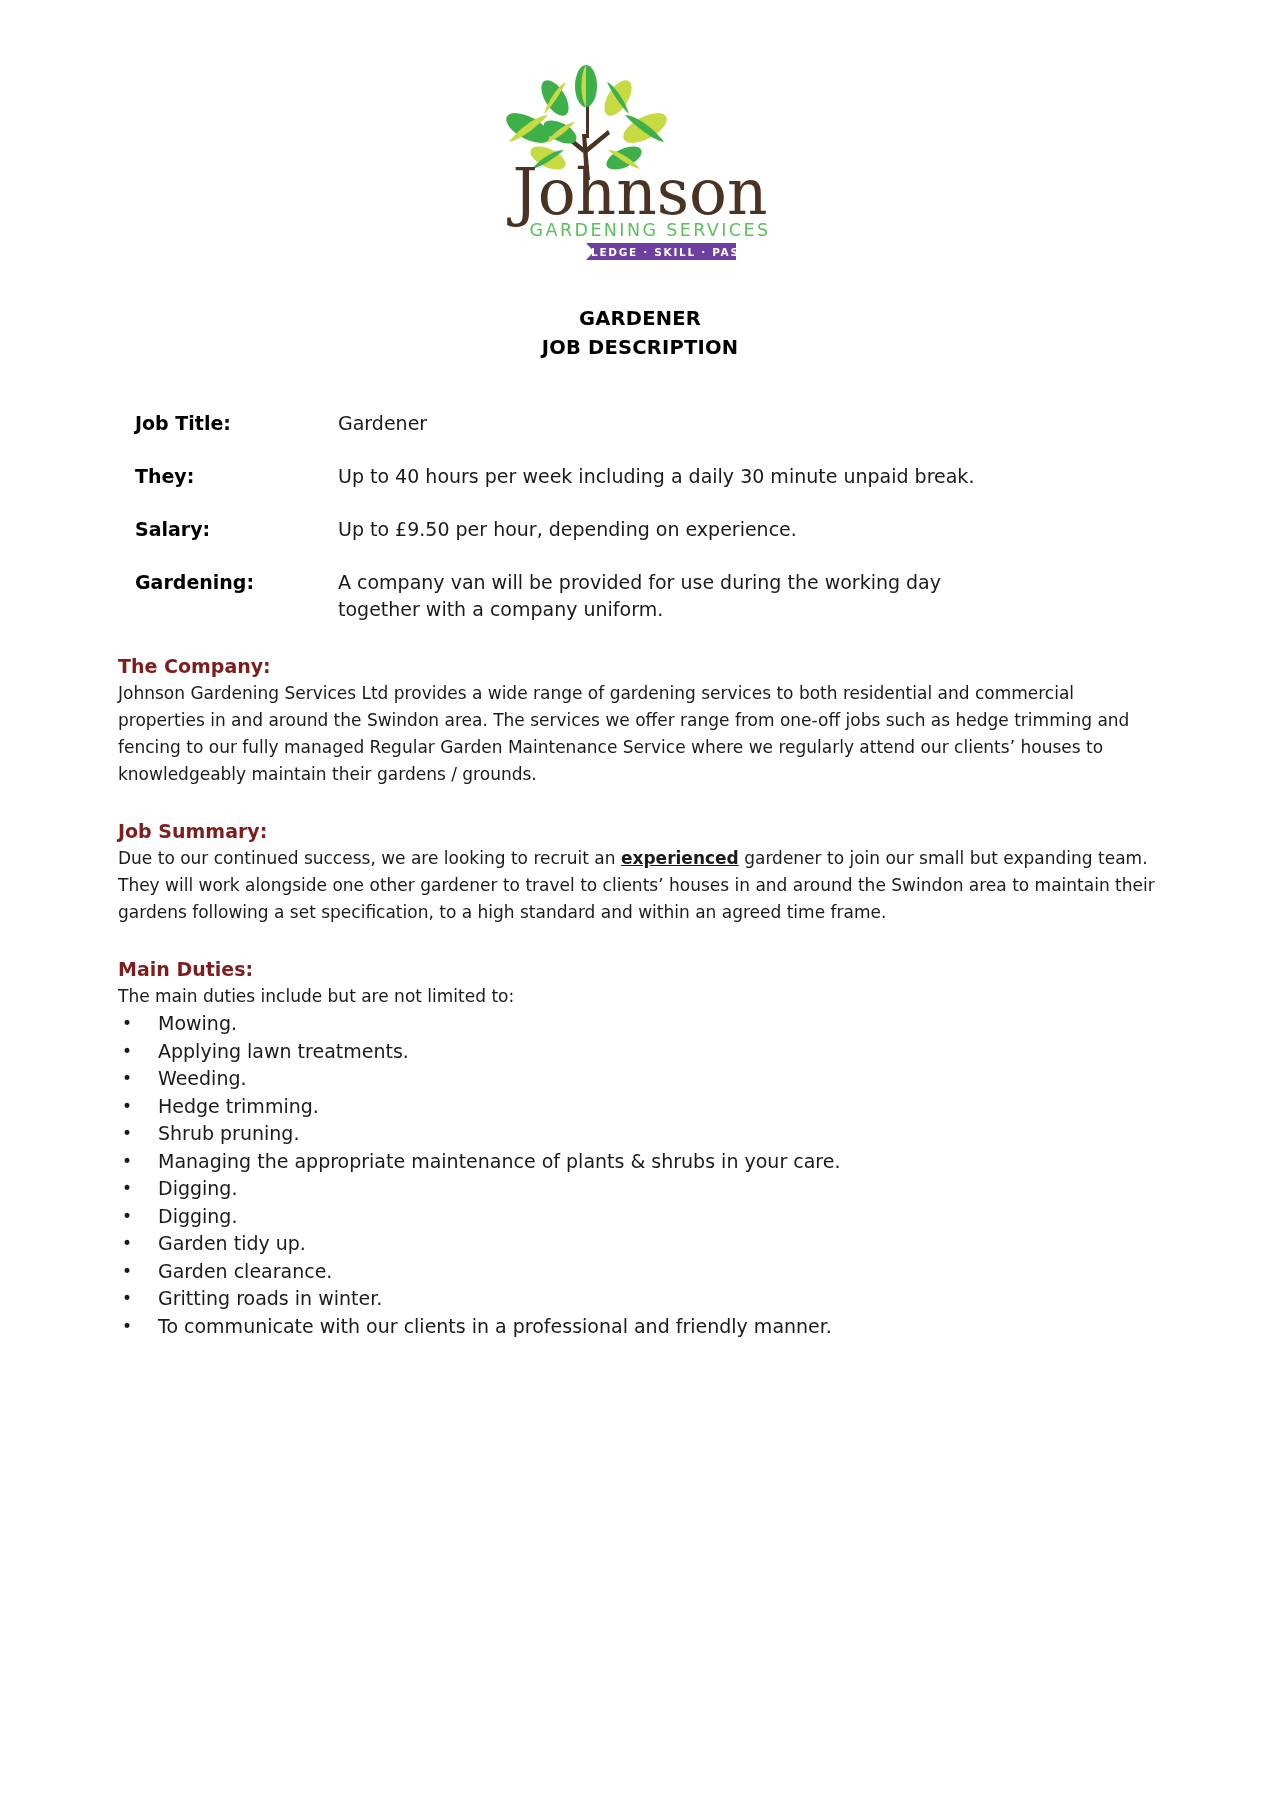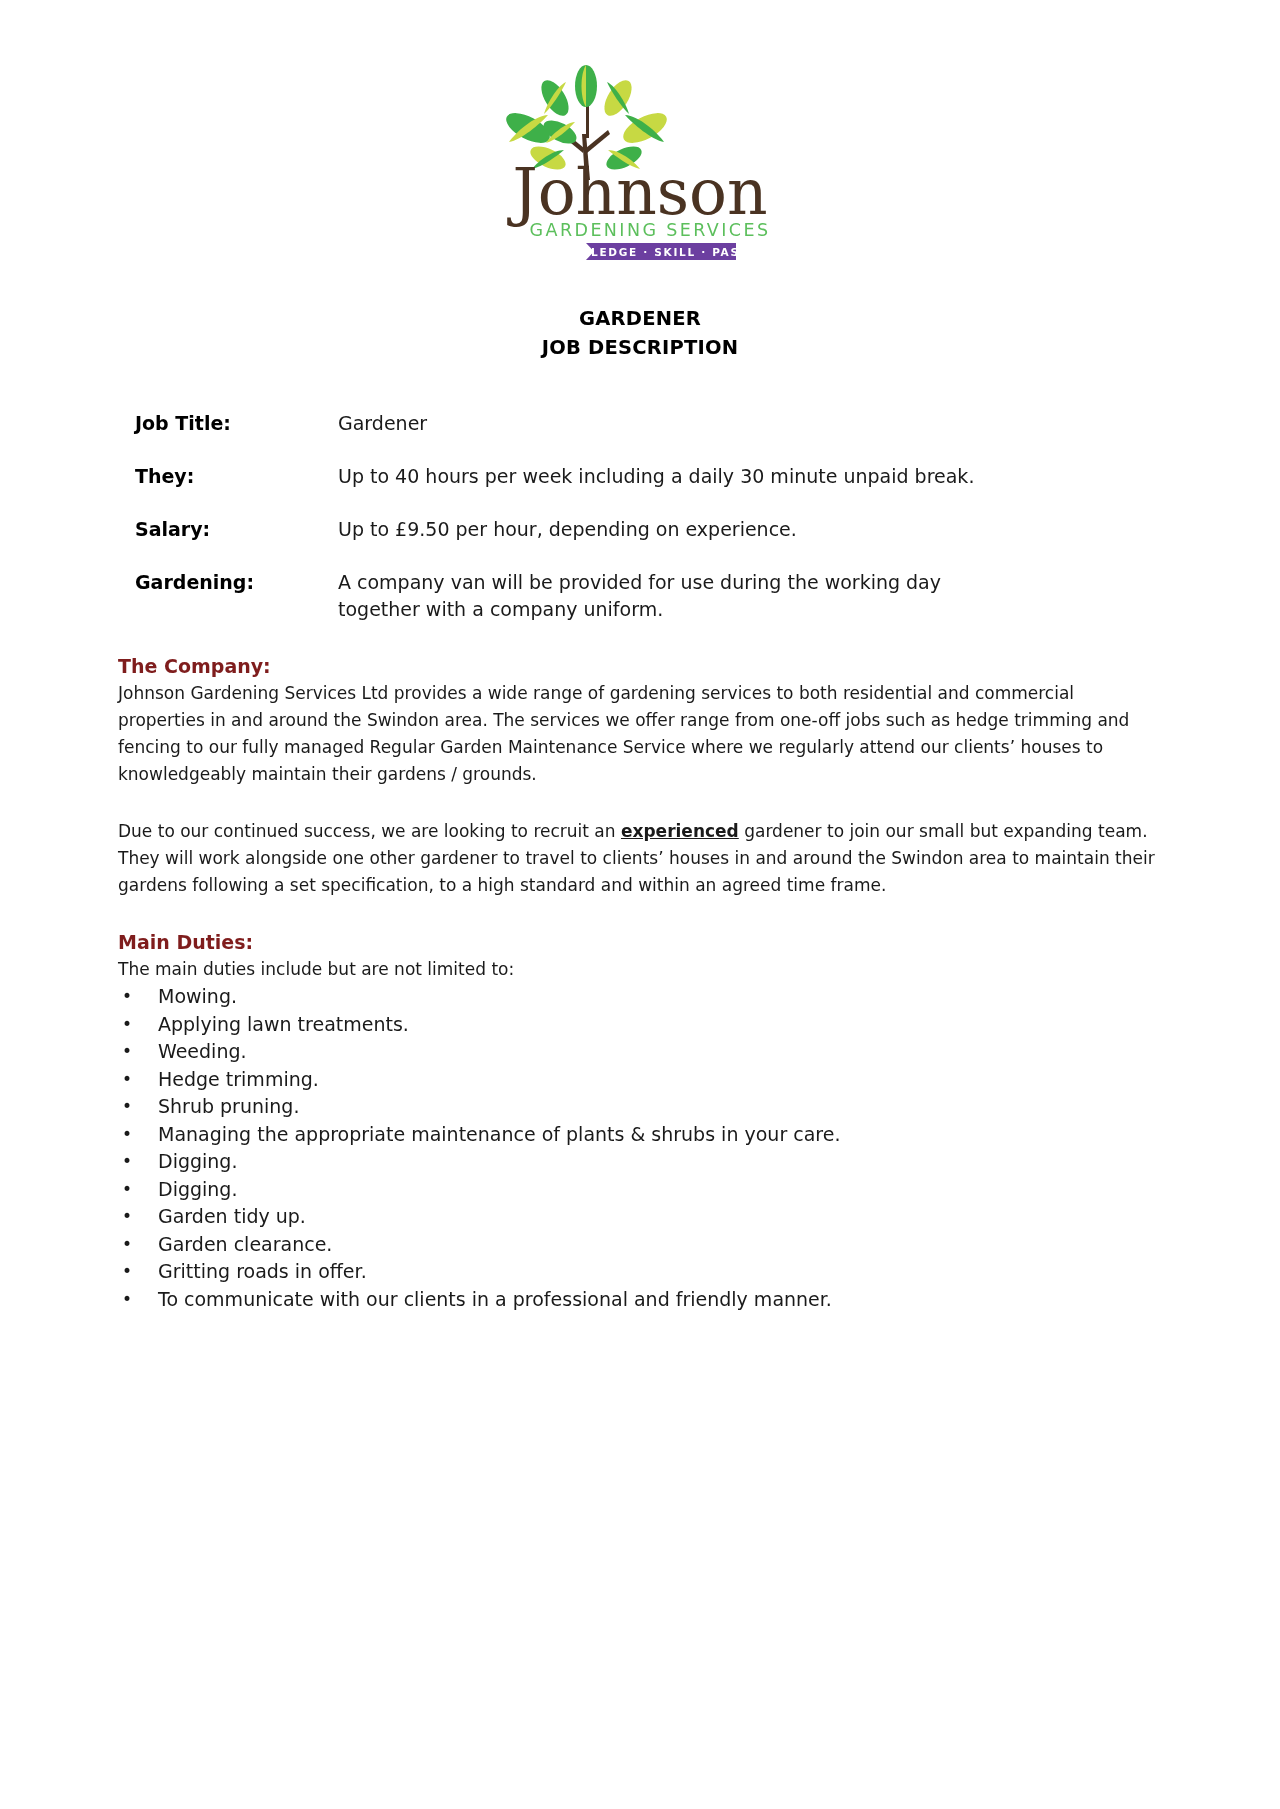--- a/index.html
+++ b/index.html
@@ -214,37 +214,38 @@
     </div>
 
   </div>
 
   <div class="section">
     <div class="section-heading">The Company:</div>
     <div class="section-para">Johnson Gardening Services Ltd provides a wide range of gardening services to both residential and commercial properties in and around the Swindon area.  The services we offer range from one-off jobs such as hedge trimming and fencing to our fully managed Regular Garden Maintenance Service where we regularly attend our clients’ houses to knowledgeably maintain their gardens / grounds.</div>
   </div>
 
   <div class="section">
+    <div class="section-heading">Job Summary:</div>
     <div class="section-para">
       <span>Due to our continued success, we are looking to recruit an </span><span class="u-bold">experienced</span><span> gardener to join our small but expanding team.  They will work alongside one other gardener to travel to clients’ houses in and around the Swindon area to maintain their gardens following a set specification, to a high standard and within an agreed time frame.</span>
     </div>
   </div>
 
   <div class="section">
     <div class="section-heading">Main Duties:</div>
     <div class="section-para">The main duties include but are not limited to:</div>
     <ul class="duties">
         <li><span class="bullet">•</span><span>Mowing.</span></li>
         <li><span class="bullet">•</span><span>Applying lawn treatments.</span></li>
         <li><span class="bullet">•</span><span>Weeding.</span></li>
         <li><span class="bullet">•</span><span>Hedge trimming.</span></li>
         <li><span class="bullet">•</span><span>Shrub pruning.</span></li>
         <li><span class="bullet">•</span><span>Managing the appropriate maintenance of plants &amp; shrubs in your care.</span></li>
         <li><span class="bullet">•</span><span>Digging.</span></li>
         <li><span class="bullet">•</span><span>Digging.</span></li>
         <li><span class="bullet">•</span><span>Garden tidy up.</span></li>
         <li><span class="bullet">•</span><span>Garden clearance.</span></li>
-        <li><span class="bullet">•</span><span>Gritting roads in offer.</span></li>
+        <li><span class="bullet">•</span><span>Gritting roads in winter.</span></li>
         <li><span class="bullet">•</span><span>To communicate with our clients in a professional and friendly manner.</span></li>
       </ul>
   </div>
 
 </div>
 
 </body></html>

